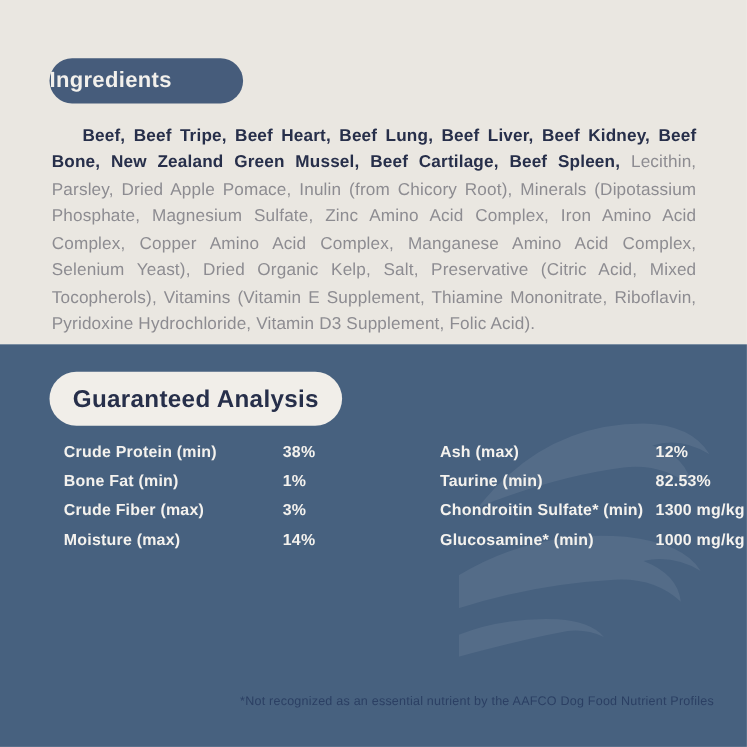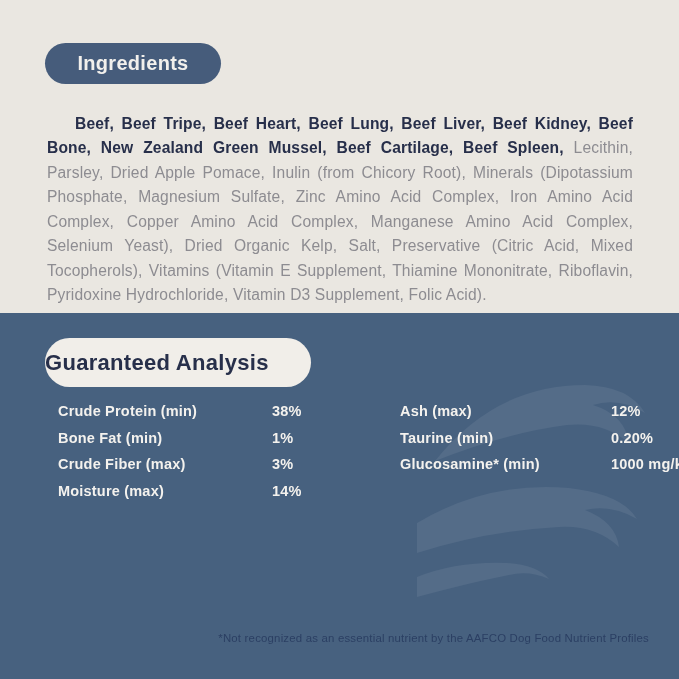--- a/index.html
+++ b/index.html
@@ -9,24 +9,24 @@
     overflow:hidden;
     font-family:"Liberation Sans", sans-serif;
     -webkit-font-smoothing:antialiased;
   }
   
   .top-section{
     position:absolute;left:0;top:0;width:679px;height:313px;
     background:var(--cream-bg,#EAE7E1);
   }
   .ingredients-pill{
-    position:absolute;left:45px;top:43px;
+    position:absolute;left:45px;top:53px;
     width:176px;height:41px;border-radius:21px;
     background:var(--pill-navy,#465C7B);
-    display:flex;align-items:center;justify-content:center;
+    display:flex;align-items:center;justify-content:flex-start;
   }
   .ingredients-pill .pill-label{
     color:#F2F0EC;font-size:20px;font-weight:700;letter-spacing:.3px;
   }
   .ingredients-text{
     position:absolute;left:47px;top:96px;width:586px;
     text-align:justify;
     font-size:15.6px;line-height:24.5px;
     color:var(--ingredient-gray,#8D8C91);
     letter-spacing:.15px;
@@ -40,35 +40,34 @@
     background:var(--slate-bg,#47617F);
   }
   .wave-watermark{
     position:absolute;right:0;top:48px;width:262px;height:240px;
     pointer-events:none;
   }
   .ga-pill{
     position:absolute;left:45px;top:25px;
     width:266px;height:49px;border-radius:25px;
     background:var(--pill-cream,#F1EEE9);
-    display:flex;align-items:center;
+    display:flex;align-items:center;justify-content:center;
   }
   .ga-pill .pill-label{
     color:var(--text-navy,#272F4A);font-size:22px;font-weight:700;letter-spacing:.3px;
   }
   .analysis-col{position:absolute;top:90px;}
   .analysis-col.left{left:58px;}
   .analysis-col.right{left:360px;margin-left:40px;}
   .analysis-row{
     display:flex;align-items:baseline;
     height:18px;margin-bottom:8.5px;
     color:var(--table-white,#F4F2EE);
     font-size:14.5px;font-weight:700;letter-spacing:.2px;
     white-space:nowrap;
-    gap:15px;
   }
   .analysis-col.left  .row-label{width:199px;flex:none;}
   .analysis-col.right .row-label{width:196px;flex:none;}
   .calorie-box{
     position:absolute;left:45px;top:229px;
     width:203px;height:102px;border-radius:27px;
     background:var(--calorie-navy,#1A2D4E);
     box-sizing:border-box;
     padding:19px 0 0 23px;
     color:var(--table-white,#F4F2EE);
@@ -128,21 +127,25 @@
       </div>
     </div>
 
     <div class="analysis-col right">
       <div class="analysis-row">
         <span class="row-label">Ash (max)</span>
         <span class="row-value">12%</span>
       </div>
       <div class="analysis-row">
         <span class="row-label">Taurine (min)</span>
-        <span class="row-value">0.20%</span>
+        <span class="row-value">82.53%</span>
+      </div>
+      <div class="analysis-row">
+        <span class="row-label">Chondroitin Sulfate* (min)</span>
+        <span class="row-value">1300 mg/kg</span>
       </div>
       <div class="analysis-row">
         <span class="row-label">Glucosamine* (min)</span>
         <span class="row-value">1000 mg/kg</span>
       </div>
     </div>
 
 
     <div class="footnote">*Not recognized as an essential nutrient by the AAFCO Dog Food Nutrient Profiles</div>
   </div>

